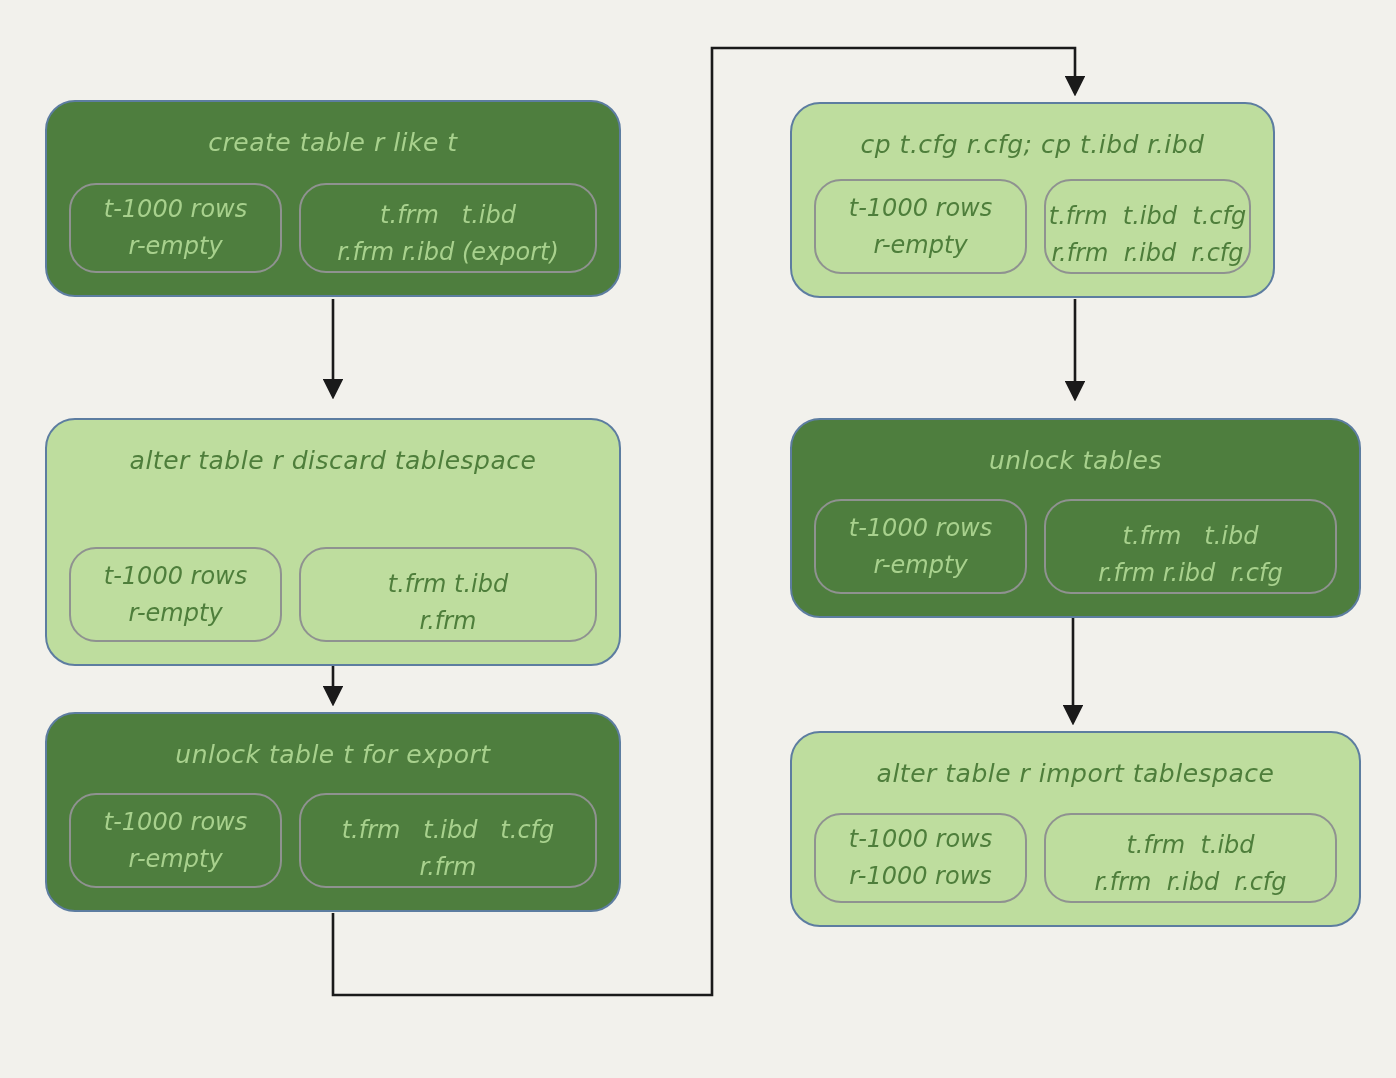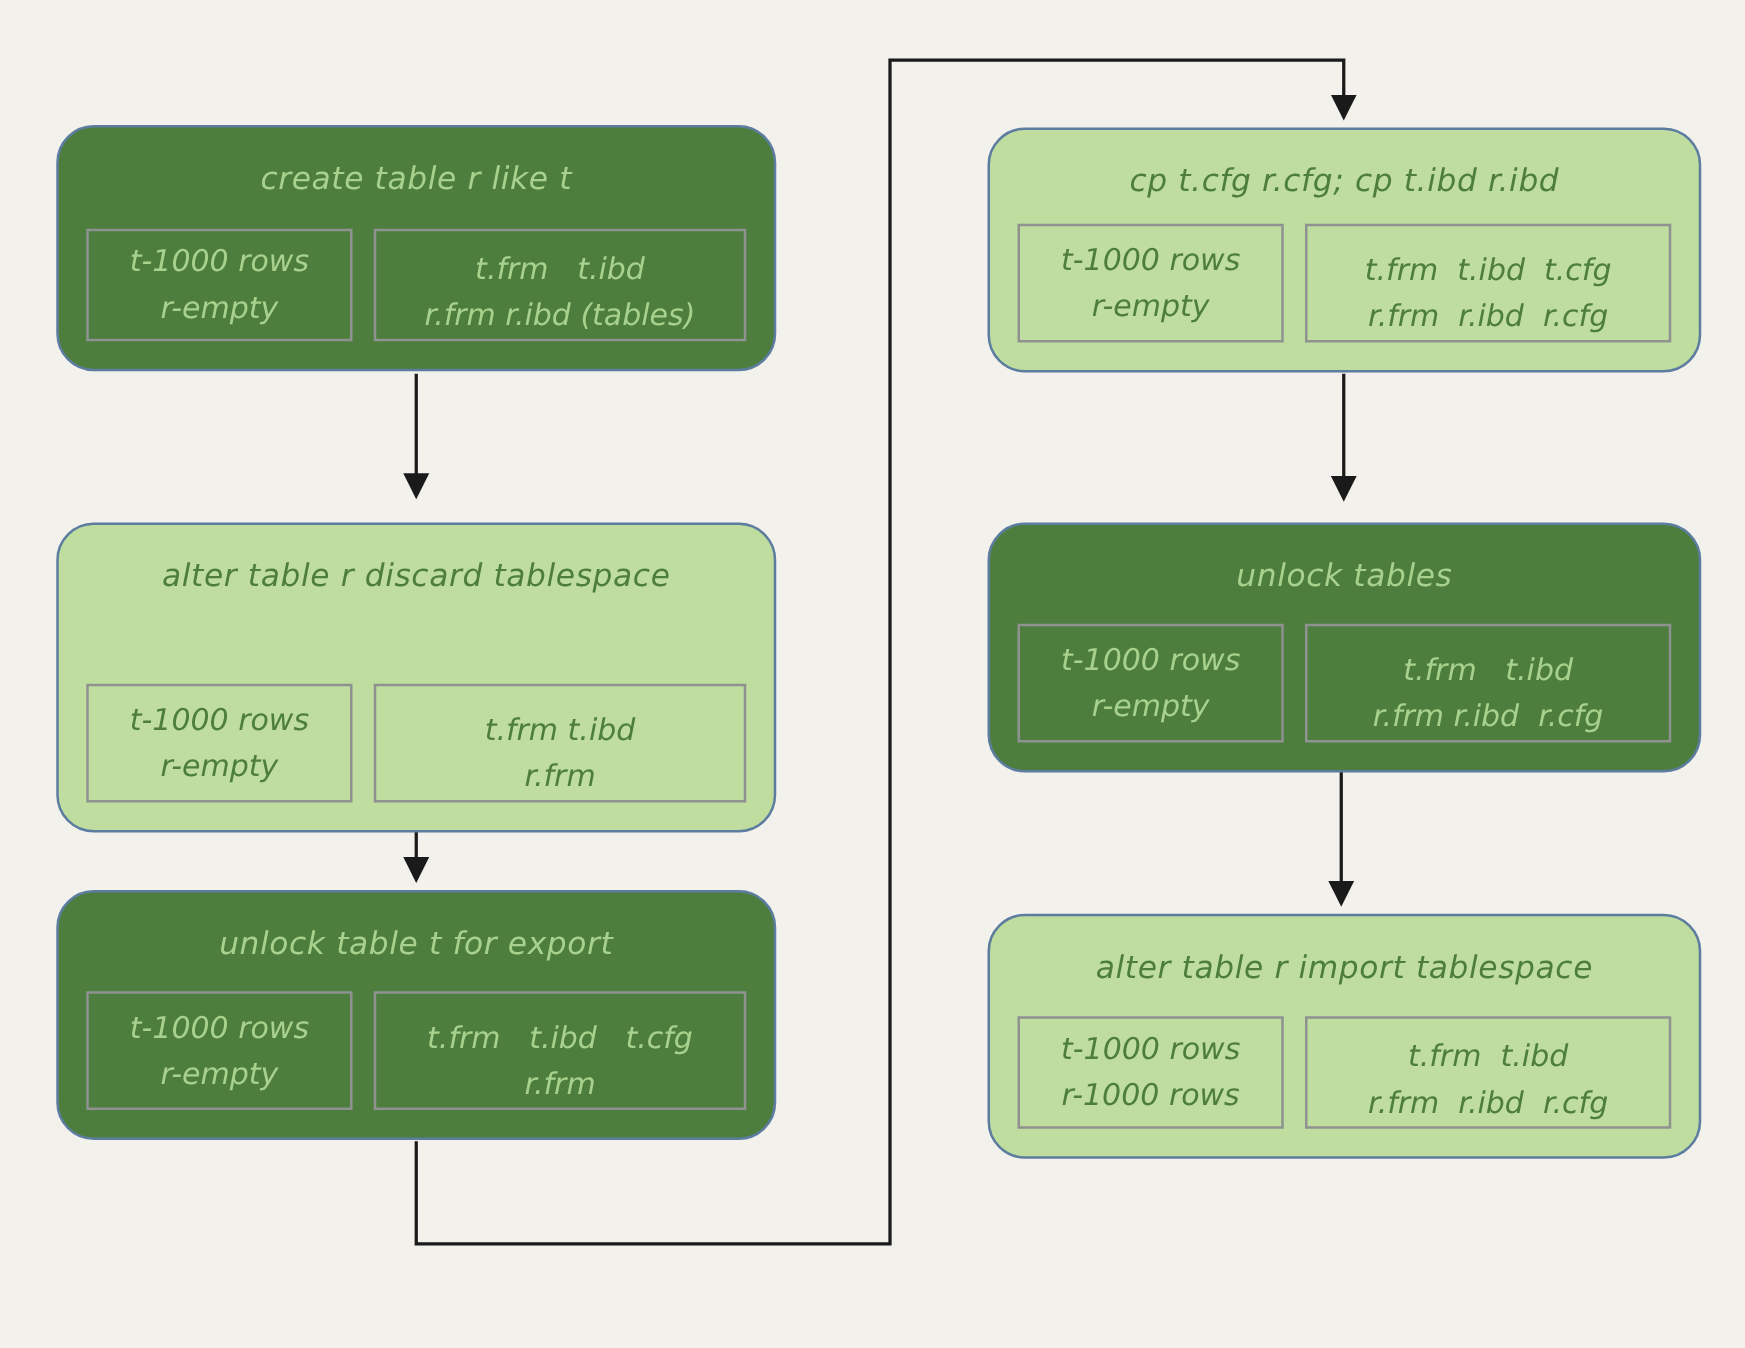--- a/index.html
+++ b/index.html
@@ -33,21 +33,21 @@
   .dark  .box-title { color: #a8d18d; }
   .light .box-title { color: #4e7e3b; }
   .sub-row {
     margin-top: auto;
     display: flex;
     gap: 17px;
     height: 95px;
   }
   .sub-box {
     border: 2.5px solid #8f9290;
-    border-radius: 0;
+    border-radius: 27px;
     display: flex;
     flex-direction: column;
     justify-content: center;
     align-items: center;
     font-size: 24px;
     line-height: 37px;
   }
   .sub-box div { white-space: pre; }
   .dark  .sub-box { color: #a8d18d; }
   .light .sub-box { color: #4e7e3b; }
@@ -80,21 +80,21 @@
 
   <div class="flow-box dark" style="left:45px; top:100px; width:576px; height:197px;gap:26px;">
     <div class="box-title">create table r like t</div>
     <div class="sub-row">
       <div class="sub-box state">
         <div>t-1000 rows</div>
         <div>r-empty</div>
       </div>
       <div class="sub-box files">
         <div>t.frm   t.ibd</div>
-        <div>r.frm r.ibd (tables)</div>
+        <div>r.frm r.ibd (export)</div>
       </div>
     </div>
   </div>
 
   <div class="flow-box light" style="left:45px; top:418px; width:576px; height:248px;">
     <div class="box-title">alter table r discard tablespace</div>
     <div class="sub-row">
       <div class="sub-box state">
         <div>t-1000 rows</div>
         <div>r-empty</div>
@@ -113,21 +113,21 @@
         <div>t-1000 rows</div>
         <div>r-empty</div>
       </div>
       <div class="sub-box files">
         <div>t.frm   t.ibd   t.cfg</div>
         <div>r.frm</div>
       </div>
     </div>
   </div>
 
-  <div class="flow-box light" style="left:790px; top:102px; width:571px; height:196px;">
+  <div class="flow-box light" style="left:790px; top:102px; width:485px; height:196px;">
     <div class="box-title">cp t.cfg r.cfg; cp t.ibd r.ibd</div>
     <div class="sub-row">
       <div class="sub-box state">
         <div>t-1000 rows</div>
         <div>r-empty</div>
       </div>
       <div class="sub-box files">
         <div>t.frm  t.ibd  t.cfg</div>
         <div>r.frm  r.ibd  r.cfg</div>
       </div>

